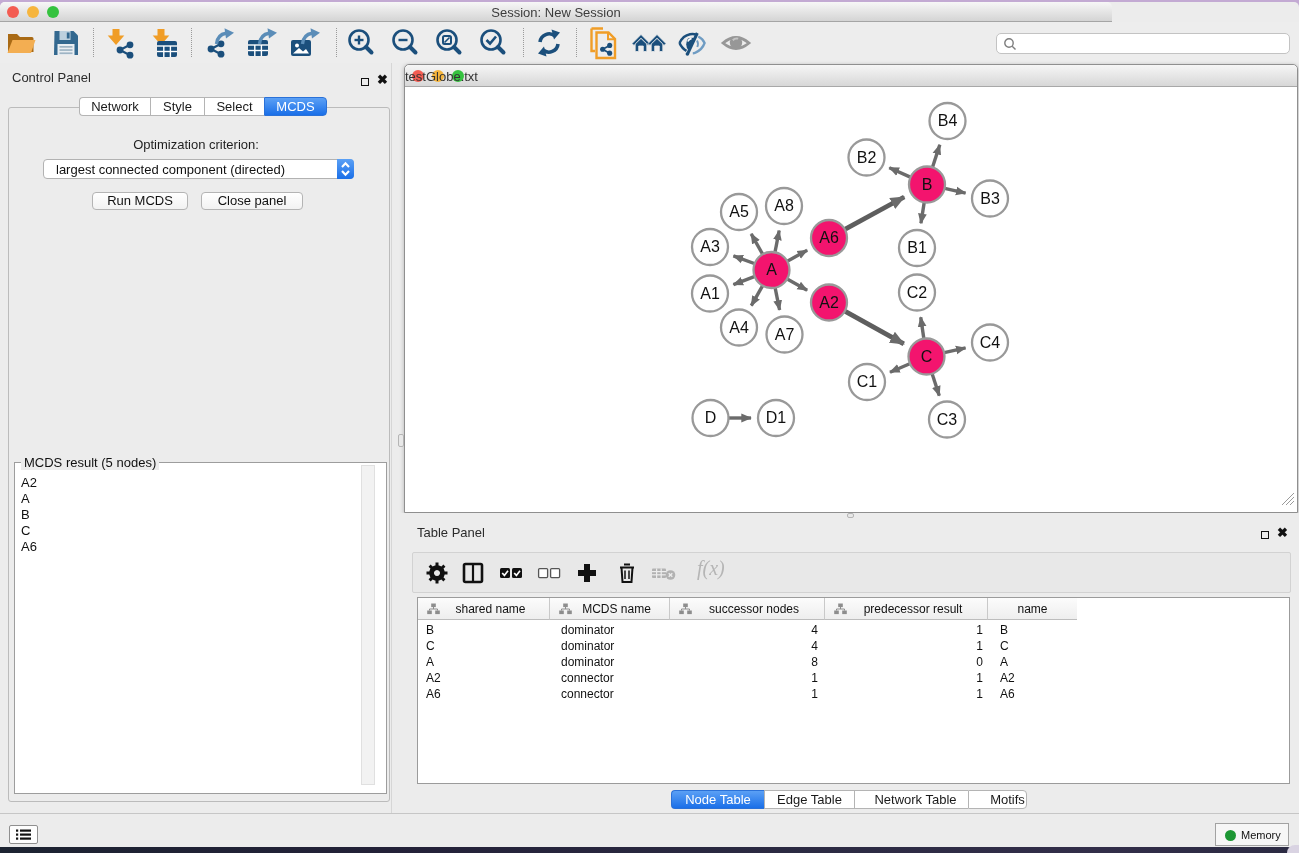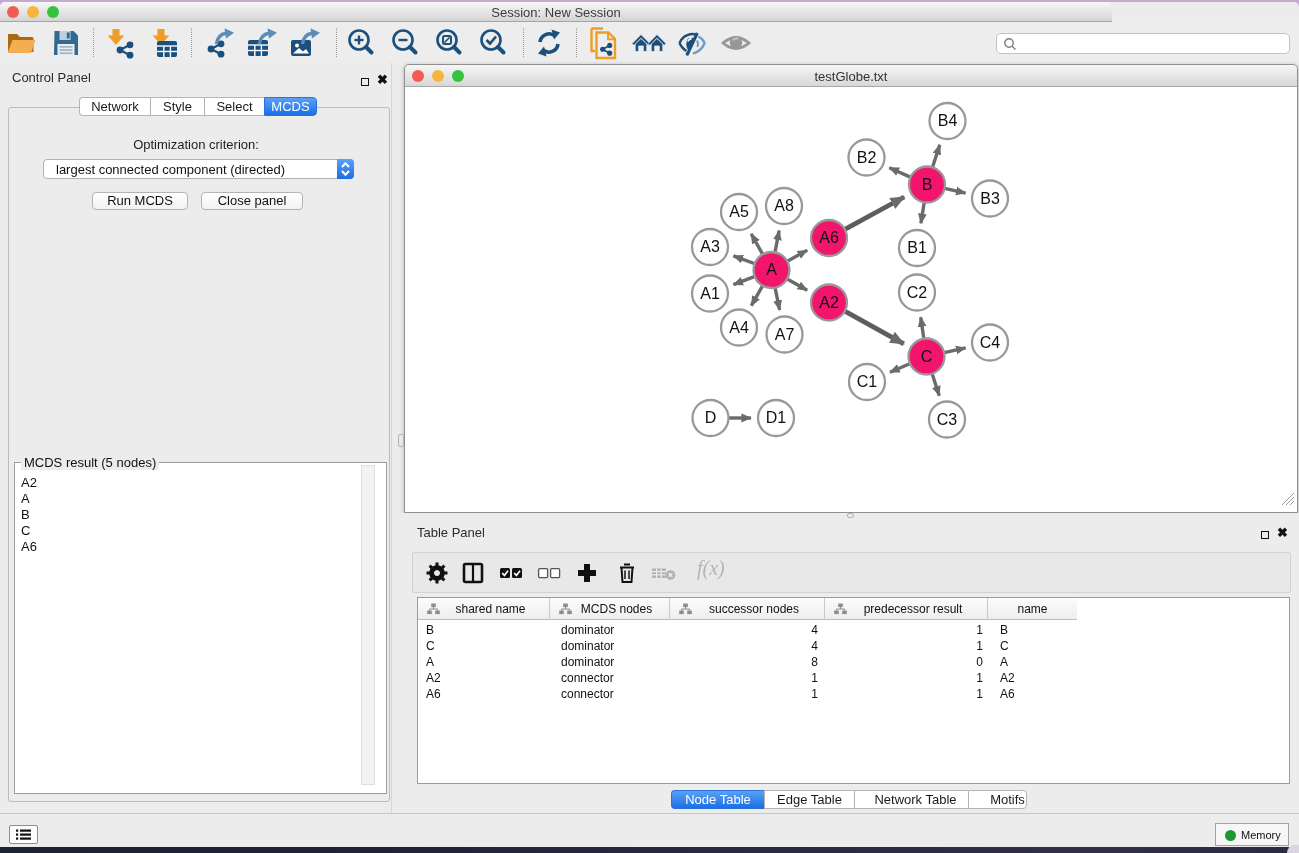--- a/index.html
+++ b/index.html
@@ -64,21 +64,21 @@
 #wallcurl { position:absolute; left:1287px; top:845px; width:12px; height:8px; background:#d9d3e2;
   border-radius:8px 0 0 0; }
 .grip { position:absolute; background:#e8e8e8; border:1px solid #b5b5b5; border-radius:2px; }
 
 #netwin { position:absolute; left:404px; top:64px; width:894px; height:449px;
   background:#fff; border:1px solid #8f8f8f; border-radius:5px 5px 0 0;
   box-shadow:0 1px 4px rgba(0,0,0,0.25); }
 #nettitle { position:absolute; left:0; top:0; width:892px; height:22px;
   background:linear-gradient(#f6f6f6,#d7d7d7); border-bottom:1px solid #a8a8a8;
   border-radius:5px 5px 0 0; }
-#nettitle .t { position:absolute; width:100%; text-align:center; top:4px; font-size:13px; color:#333; }
+#nettitle .t { position:absolute; width:100%; text-align:left; top:4px; font-size:13px; color:#333; }
 #graph { position:absolute; left:0; top:23px; }
 #grip { position:absolute; right:2px; bottom:2px; }
 
 #tpanel { position:absolute; left:393px; top:513px; width:906px; height:300px; background:#ececec; }
 #tpanel .hdr { position:absolute; left:24px; top:12px; font-size:13px; color:#2b2b2b; }
 #ttool { position:absolute; left:19px; top:39px; width:879px; height:41px; background:#e8e8e8;
   border:1px solid #d2d2d2; border-radius:2px; }
 .ti { position:absolute; top:9px; }
 #ttable { position:absolute; left:24px; top:84px; width:873px; height:187px; background:#fff;
   border:1px solid #9b9b9b; }
@@ -256,21 +256,21 @@
         <line x1="9.2" y1="9.2" x2="12.5" y2="12.5" stroke="#7d7d7d" stroke-width="1.4"></line>
       </svg>
     </div>
 </div>
 
 <div id="lpanel">
   <div class="hdr">Control Panel</div>
   <div class="wbtns" style="left:361px;top:11px;"><span class="fsq"></span><span class="xch">✖</span></div>
   <div id="lbox"></div>
   <div class="tabs" style="left:79px;top:34px;">
-    <span class="tab first" style="width:71px;">Network</span><span class="tab" style="width:54px;">Style</span><span class="tab" style="width:60px;">Select</span><span class="tab sel last" style="width:53px;">MCDS</span>
+    <span class="tab first" style="width:71px;">Network</span><span class="tab" style="width:54px;">Style</span><span class="tab" style="width:60px;">Select</span><span class="tab sel last" style="width:63px;">MCDS</span>
   </div>
   <div id="dropdown">largest connected component (directed)
     <div id="dd-step"><svg width="17" height="20" viewBox="0 0 17 20">
           <path d="M5 8 L8.5 4.2 L12 8" fill="none" stroke="#fff" stroke-width="2.1"></path>
           <path d="M5 12 L8.5 15.8 L12 12" fill="none" stroke="#fff" stroke-width="2.1"></path>
         </svg></div>
   </div>
   <div id="opt-label">Optimization criterion:</div>
   <div class="btn" style="left:92px;top:129px;width:96px;">Run MCDS</div>
   <div class="btn" style="left:201px;top:129px;width:102px;">Close panel</div>
@@ -438,21 +438,21 @@
       </div>
     <div class="th" style="left:132px;width:120px;">
         <svg width="13" height="12" viewBox="0 0 13 12">
           <g fill="#8d8d8d">
 <rect x="4.2" y="0.5" width="4.6" height="3.6"></rect>
 <rect x="0.2" y="7.5" width="4.6" height="3.6"></rect>
 <rect x="8.2" y="7.5" width="4.6" height="3.6"></rect>
           </g>
 <path d="M6.5 4 v2 M2.5 7.5 v-1.5 h8 v1.5" fill="none" stroke="#8d8d8d" stroke-width="1"></path>
         </svg>
-        <div class="t" style="padding-left:14px;">MCDS nodes</div>
+        <div class="t" style="padding-left:14px;">MCDS name</div>
       </div>
     <div class="th" style="left:252px;width:155px;">
         <svg width="13" height="12" viewBox="0 0 13 12">
           <g fill="#8d8d8d">
 <rect x="4.2" y="0.5" width="4.6" height="3.6"></rect>
 <rect x="0.2" y="7.5" width="4.6" height="3.6"></rect>
 <rect x="8.2" y="7.5" width="4.6" height="3.6"></rect>
           </g>
 <path d="M6.5 4 v2 M2.5 7.5 v-1.5 h8 v1.5" fill="none" stroke="#8d8d8d" stroke-width="1"></path>
         </svg>

